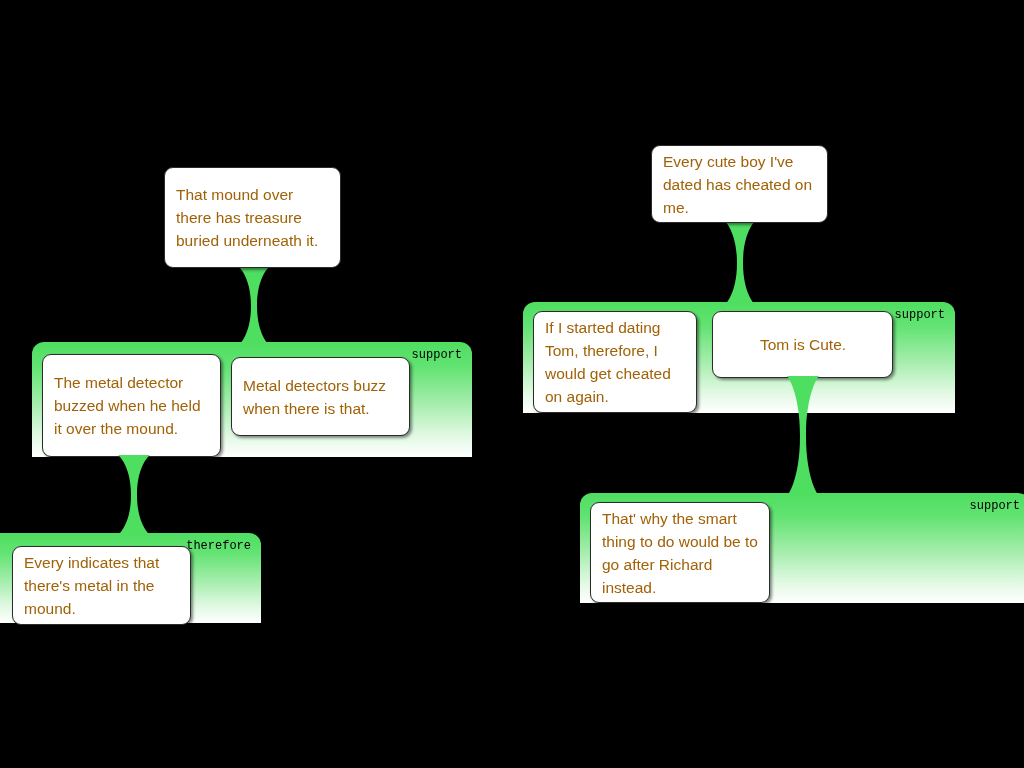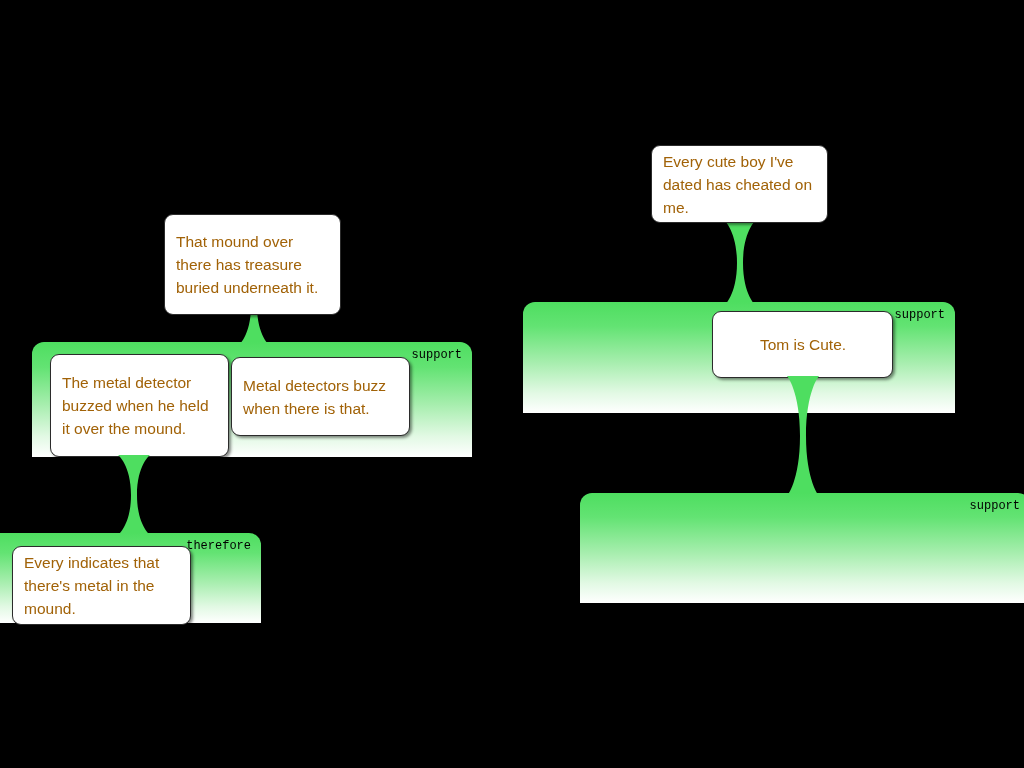--- a/index.html
+++ b/index.html
@@ -80,29 +80,29 @@
 <body>
 
 <div id="canvas">
 
   <div class="connector" style="left:236px; top:266px; width:36px; height:80px;">
     <svg viewBox="0 0 36 80" preserveAspectRatio="none" aria-hidden="true">
       <path d="M2,0 L34,0 C34,0 21,10 21,40 C21,70 34,80 34,80 L2,80 C2,80 15,70 15,40 C15,10 2,0 2,0 Z" fill="#4ede60"></path>
     </svg>
   </div>
 
-  <div class="card" style="left:164px; top:167px; width:177px; height:101px;margin-top:47px;">
+  <div class="card" style="left:164px; top:167px; width:177px; height:101px;">
     <span class="card-text">That mound over there has treasure buried underneath it.</span>
   </div>
 
   <div class="panel" style="left:32px; top:342px; width:440px; height:115px;">
     <span class="panel-label">support</span>
   </div>
 
-  <div class="card" style="left:42px; top:354px; width:179px; height:103px;margin-left:8px;">
+  <div class="card" style="left:42px; top:354px; width:179px; height:103px;">
     <span class="card-text">The metal detector buzzed when he held it over the mound.</span>
   </div>
 
   <div class="card" style="left:231px; top:357px; width:179px; height:79px;">
     <span class="card-text">Metal detectors buzz when there is that.</span>
   </div>
 
   <div class="connector" style="left:116px; top:455px; width:36px; height:80px;">
     <svg viewBox="0 0 36 80" preserveAspectRatio="none" aria-hidden="true">
       <path d="M2,0 L34,0 C34,0 21,10 21,40 C21,70 34,80 34,80 L2,80 C2,80 15,70 15,40 C15,10 2,0 2,0 Z" fill="#4ede60"></path>
@@ -124,30 +124,36 @@
   </div>
 
   <div class="card" style="left:651px; top:145px; width:177px; height:78px;">
     <span class="card-text">Every cute boy I've dated has cheated on me.</span>
   </div>
 
   <div class="panel" style="left:523px; top:302px; width:432px; height:111px;">
     <span class="panel-label">support</span>
   </div>
 
+  <div class="card" style="left:533px; top:311px; width:164px; height:102px;">
+    <span class="card-text">If I started dating Tom, therefore, I would get cheated on again.</span>
+  </div>
 
   <div class="card center-text" style="left:712px; top:311px; width:181px; height:67px;">
     <span class="card-text">Tom is Cute.</span>
   </div>
 
   <div class="connector" style="left:785px; top:376px; width:36px; height:120px;">
     <svg viewBox="0 0 36 120" preserveAspectRatio="none" aria-hidden="true">
       <path d="M2,0 L34,0 C34,0 21,15 21,60 C21,105 34,120 34,120 L2,120 C2,120 15,105 15,60 C15,15 2,0 2,0 Z" fill="#4ede60"></path>
     </svg>
   </div>
 
   <div class="panel" style="left:580px; top:493px; width:450px; height:110px;">
     <span class="panel-label">support</span>
   </div>
 
+  <div class="card" style="left:590px; top:502px; width:180px; height:101px;">
+    <span class="card-text">That' why the smart thing to do would be to go after Richard instead.</span>
+  </div>
 
 
 </div>
 
 </body></html>

